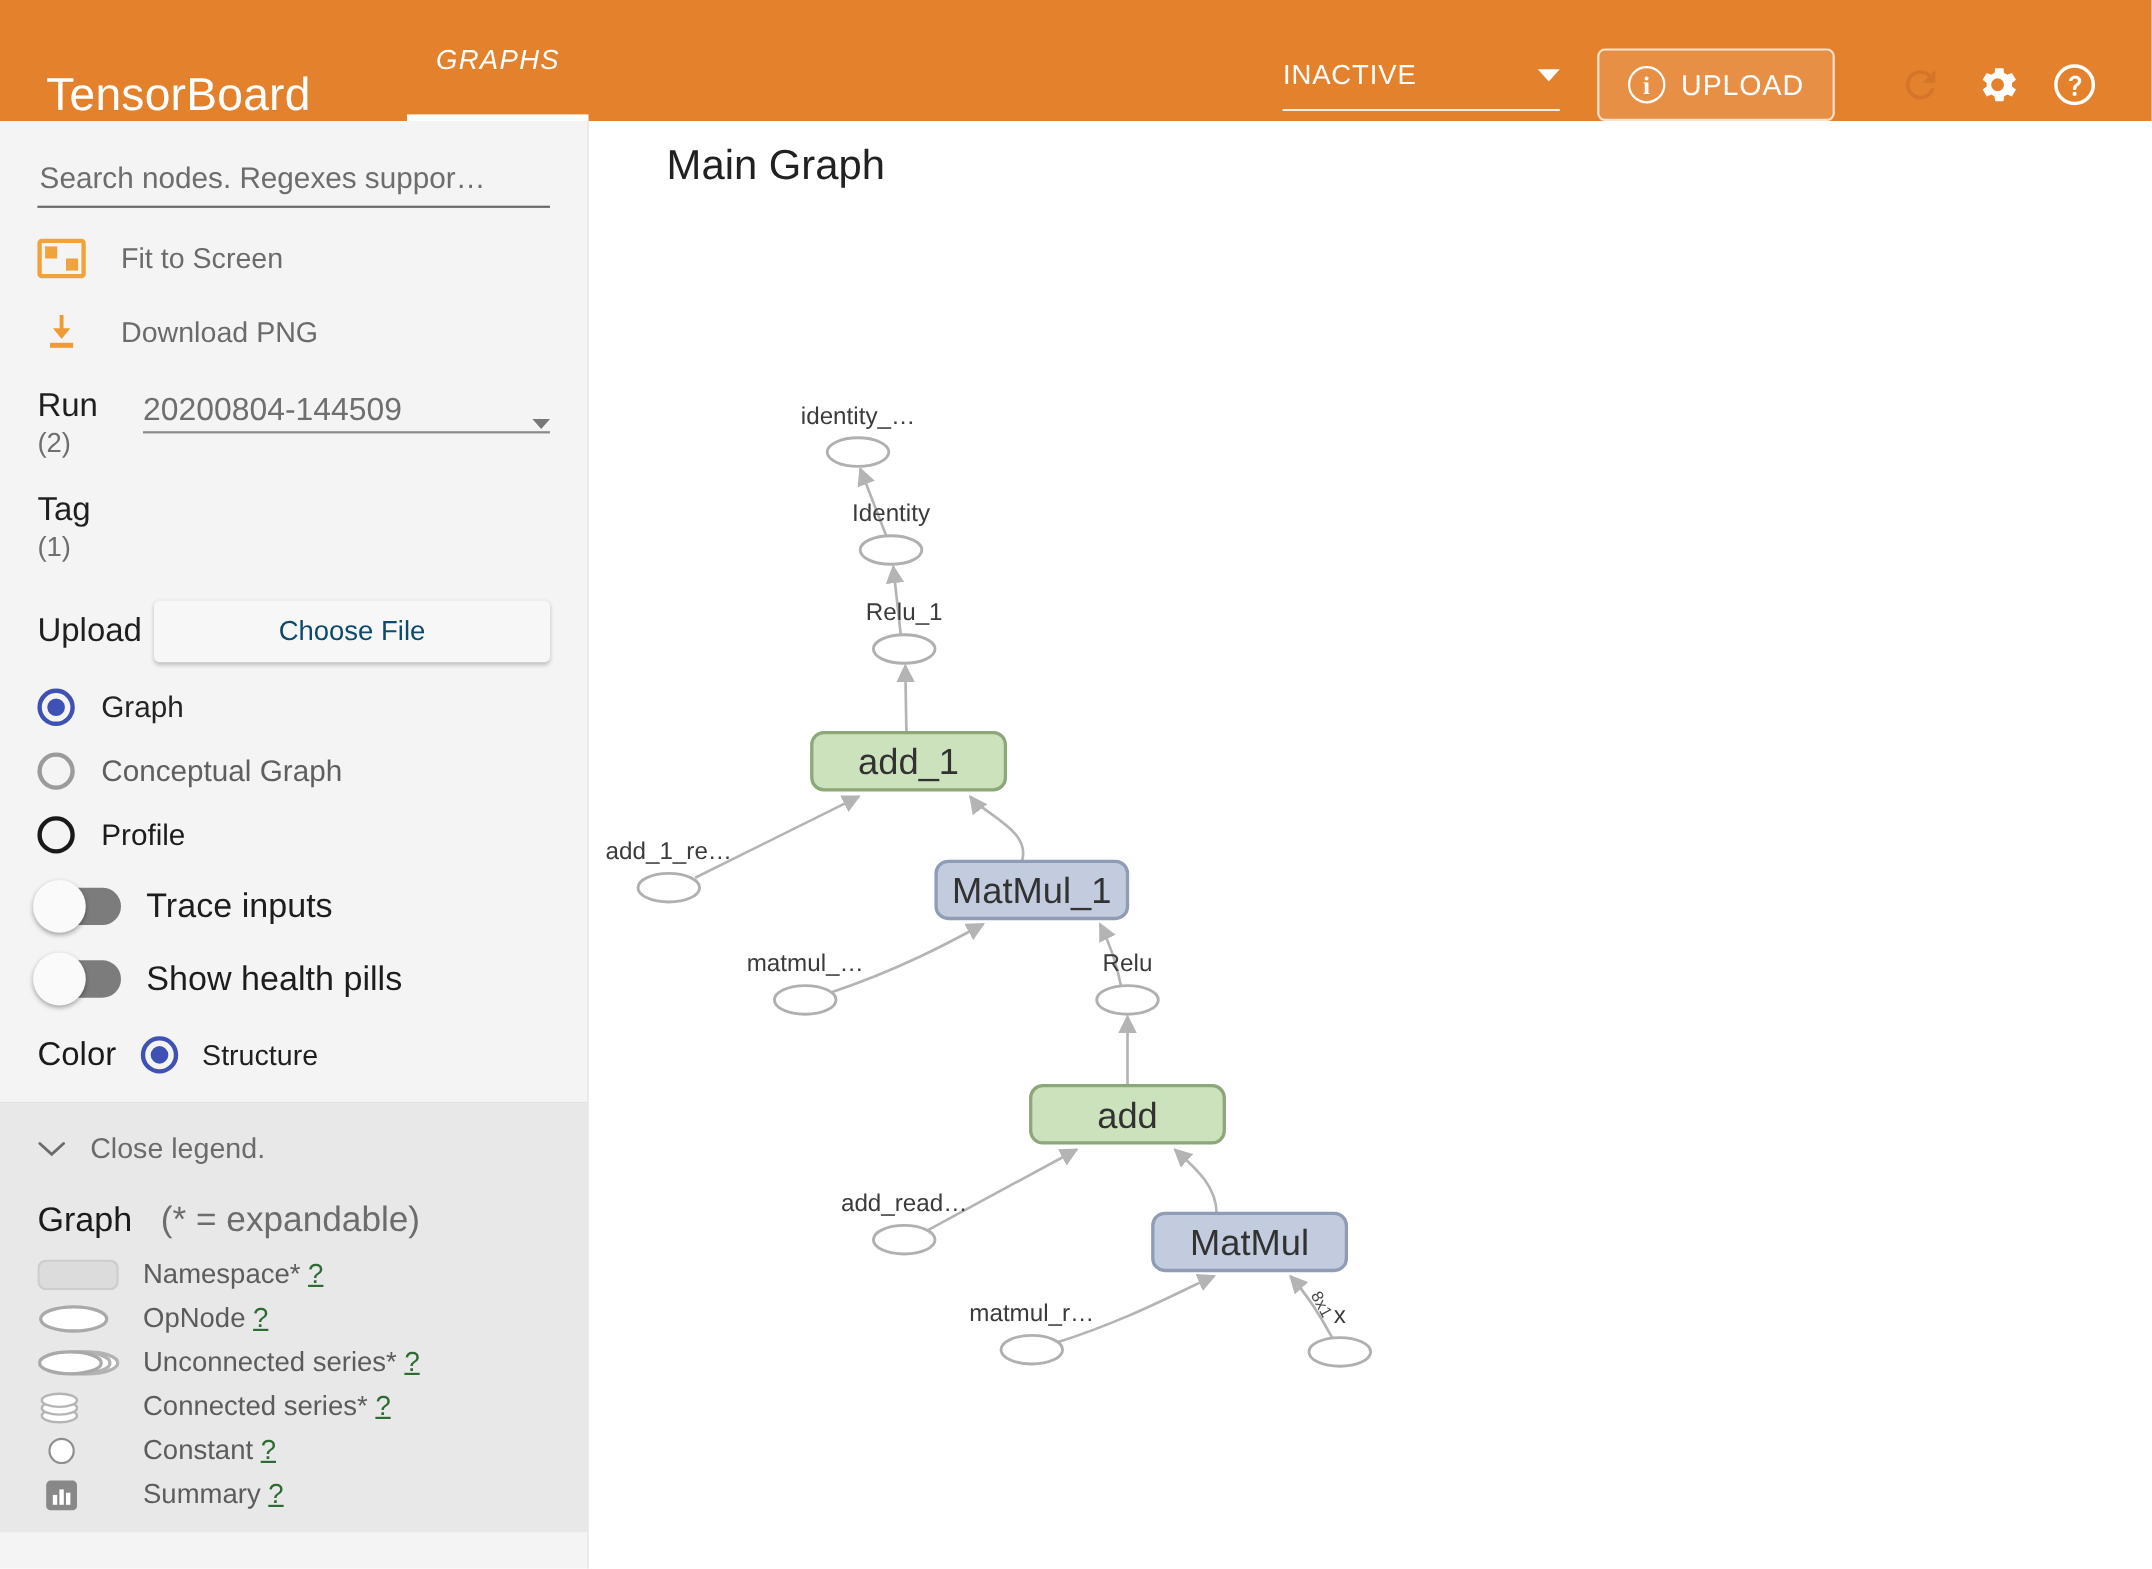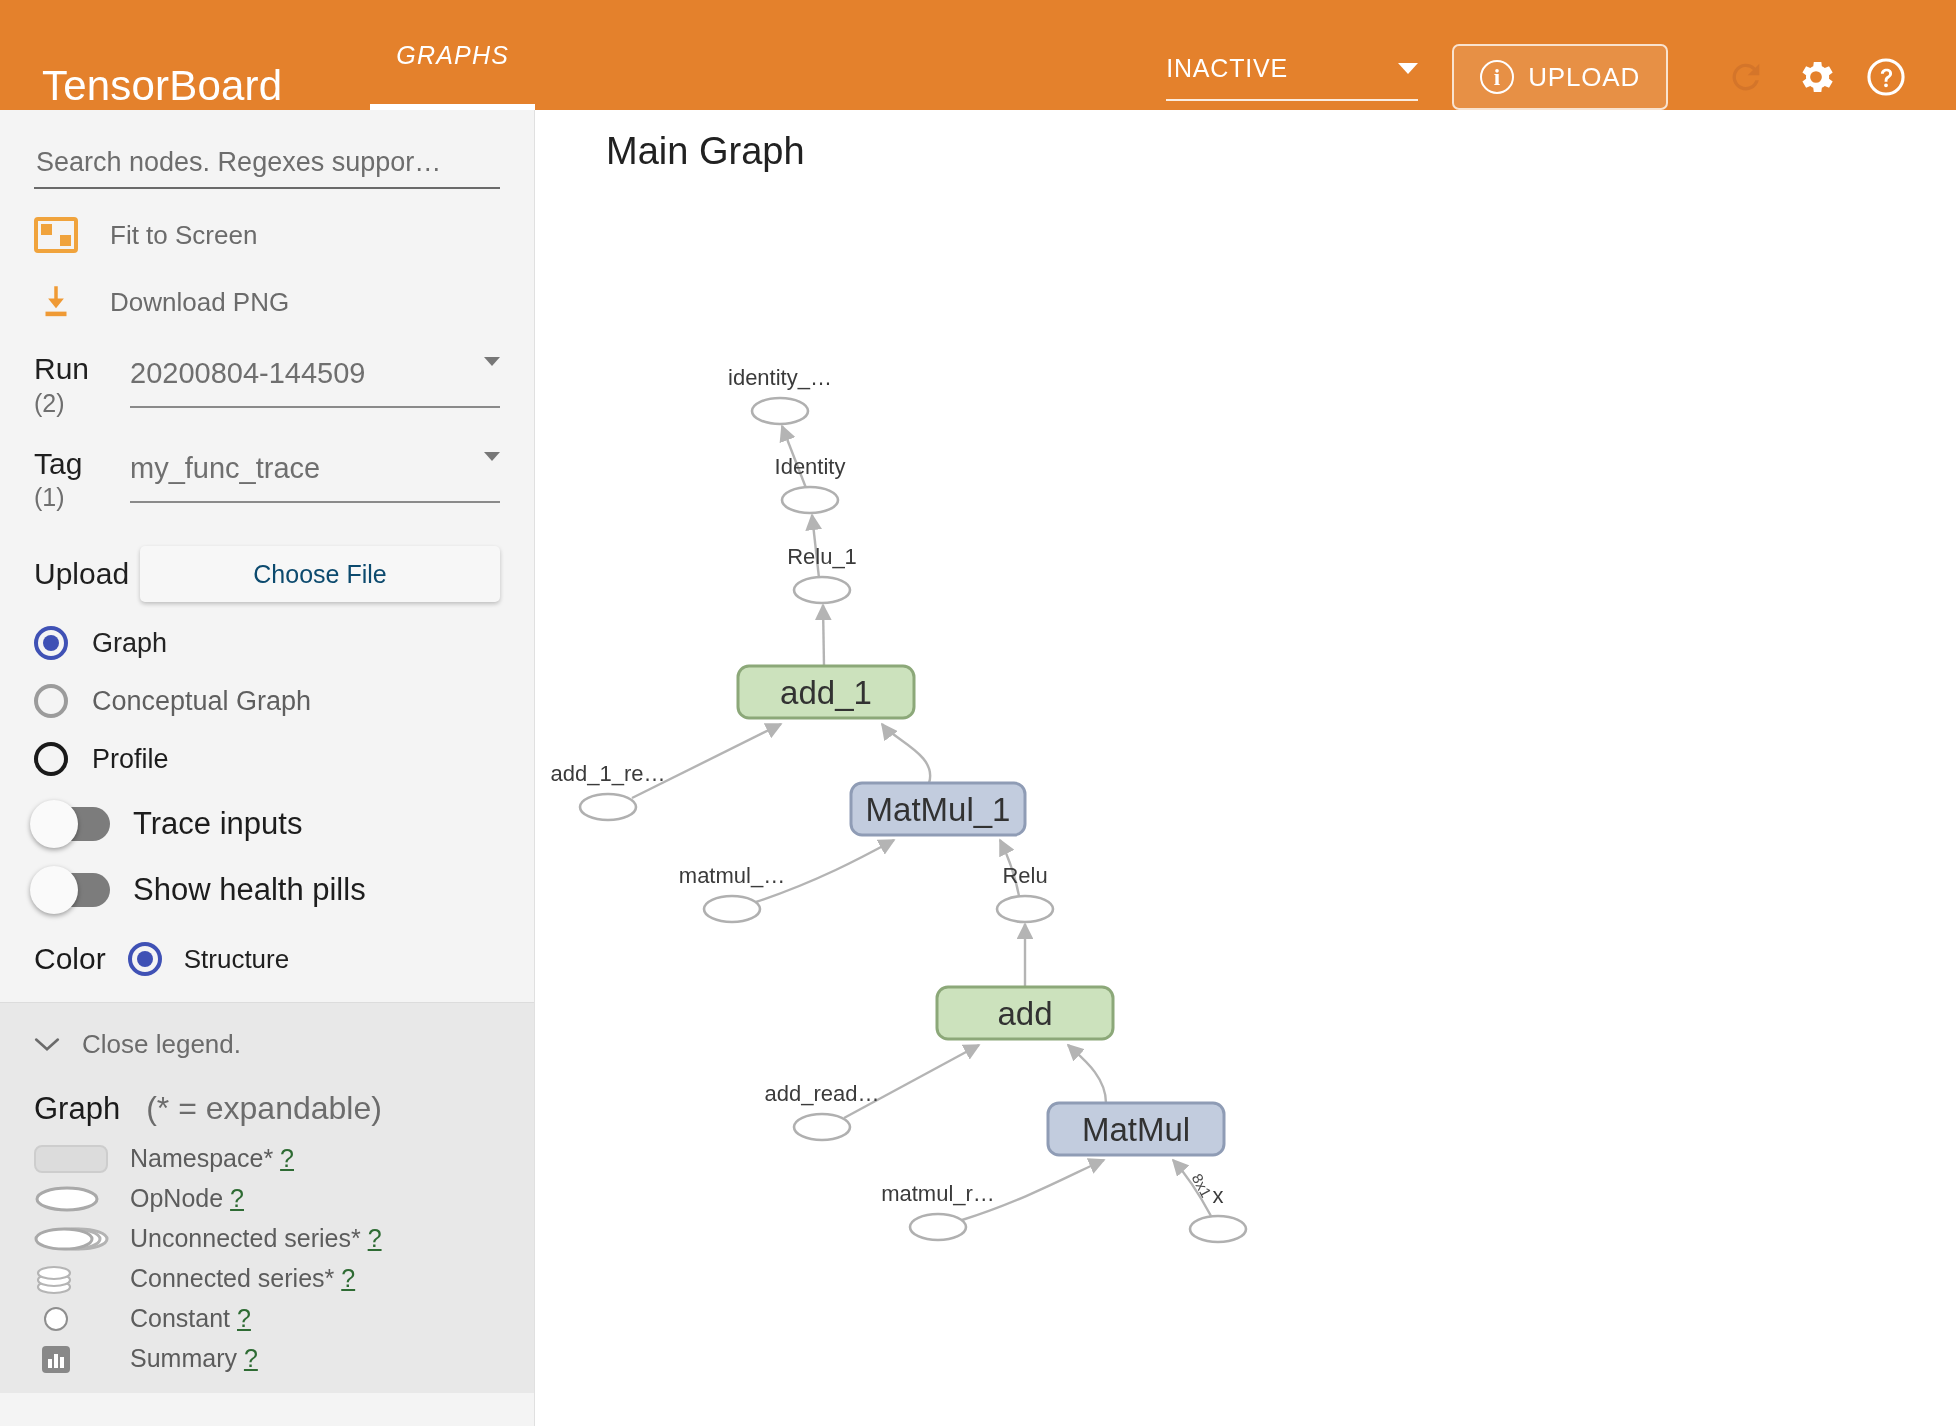--- a/index.html
+++ b/index.html
@@ -106,22 +106,22 @@
   .icon-fit::after { right: 3px; bottom: 3px; }
   .icon-dl { width: 44px; height: 42px; position: relative; flex:0 0 auto;}
 
   .field-row {
     display: flex; align-items: flex-start; margin-top: 30px;
   }
   .field-label { width: 96px; flex: 0 0 auto; }
   .field-label .name { font-size: 30px; color: #1f1f1f; line-height: 1.05; }
   .field-label .count { font-size: 25px; color: #6f6f6f; margin-top: 4px; }
   .select-line {
-    flex: 1; border-bottom: 2px solid #8a8a8a; padding-bottom: 16px;
-    display: flex; align-items: flex-start; cursor: pointer; margin-top: 4px;
+    flex: 1; border-bottom: 2px solid #8a8a8a; padding-bottom: 2px;
+    display: flex; align-items: flex-end; cursor: pointer; margin-top: 4px;
   }
   .select-line .sval { font-size: 29px; color: #6f6f6f; }
   .caret-dark {
     margin-left: auto; width: 0; height: 0;
     border-left: 8px solid transparent; border-right: 8px solid transparent;
     border-top: 9px solid #777;
   }
 
   .upload-row { display: flex; align-items: center; margin-top: 34px; }
   .upload-row .name { font-size: 30px; color: #1f1f1f; width: 96px; flex:0 0 auto;}
@@ -276,24 +276,20 @@
         <span class="sval">20200804-144509</span>
         <span class="caret-dark"></span>
       </div>
     </div>
 
     <div class="field-row">
       <div class="field-label">
         <div class="name">Tag</div>
         <div class="count">(1)</div>
       </div>
-      <div class="select-line">
-        <span class="sval">my_func_trace</span>
-        <span class="caret-dark"></span>
-      </div>
     </div>
 
     <div class="upload-row">
       <div class="name">Upload</div>
       <div class="choose-file">Choose File</div>
     </div>
 
     <div class="radio-row sel">
       <span class="radio checked"></span>
       <span class="rlbl">Graph</span>

